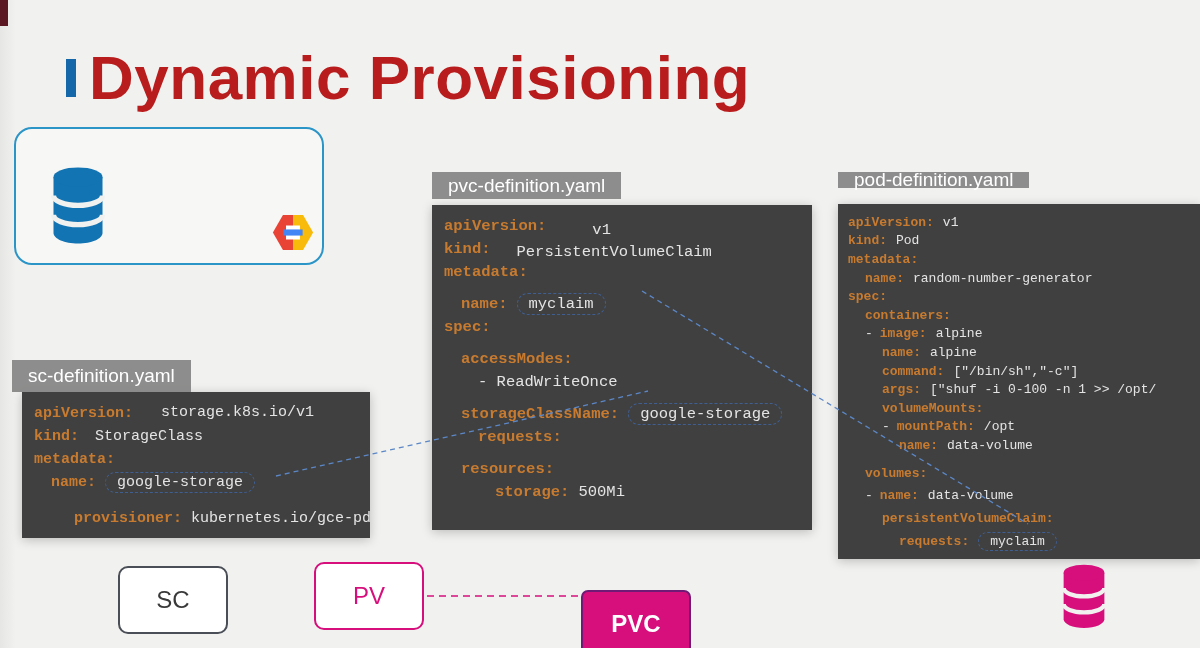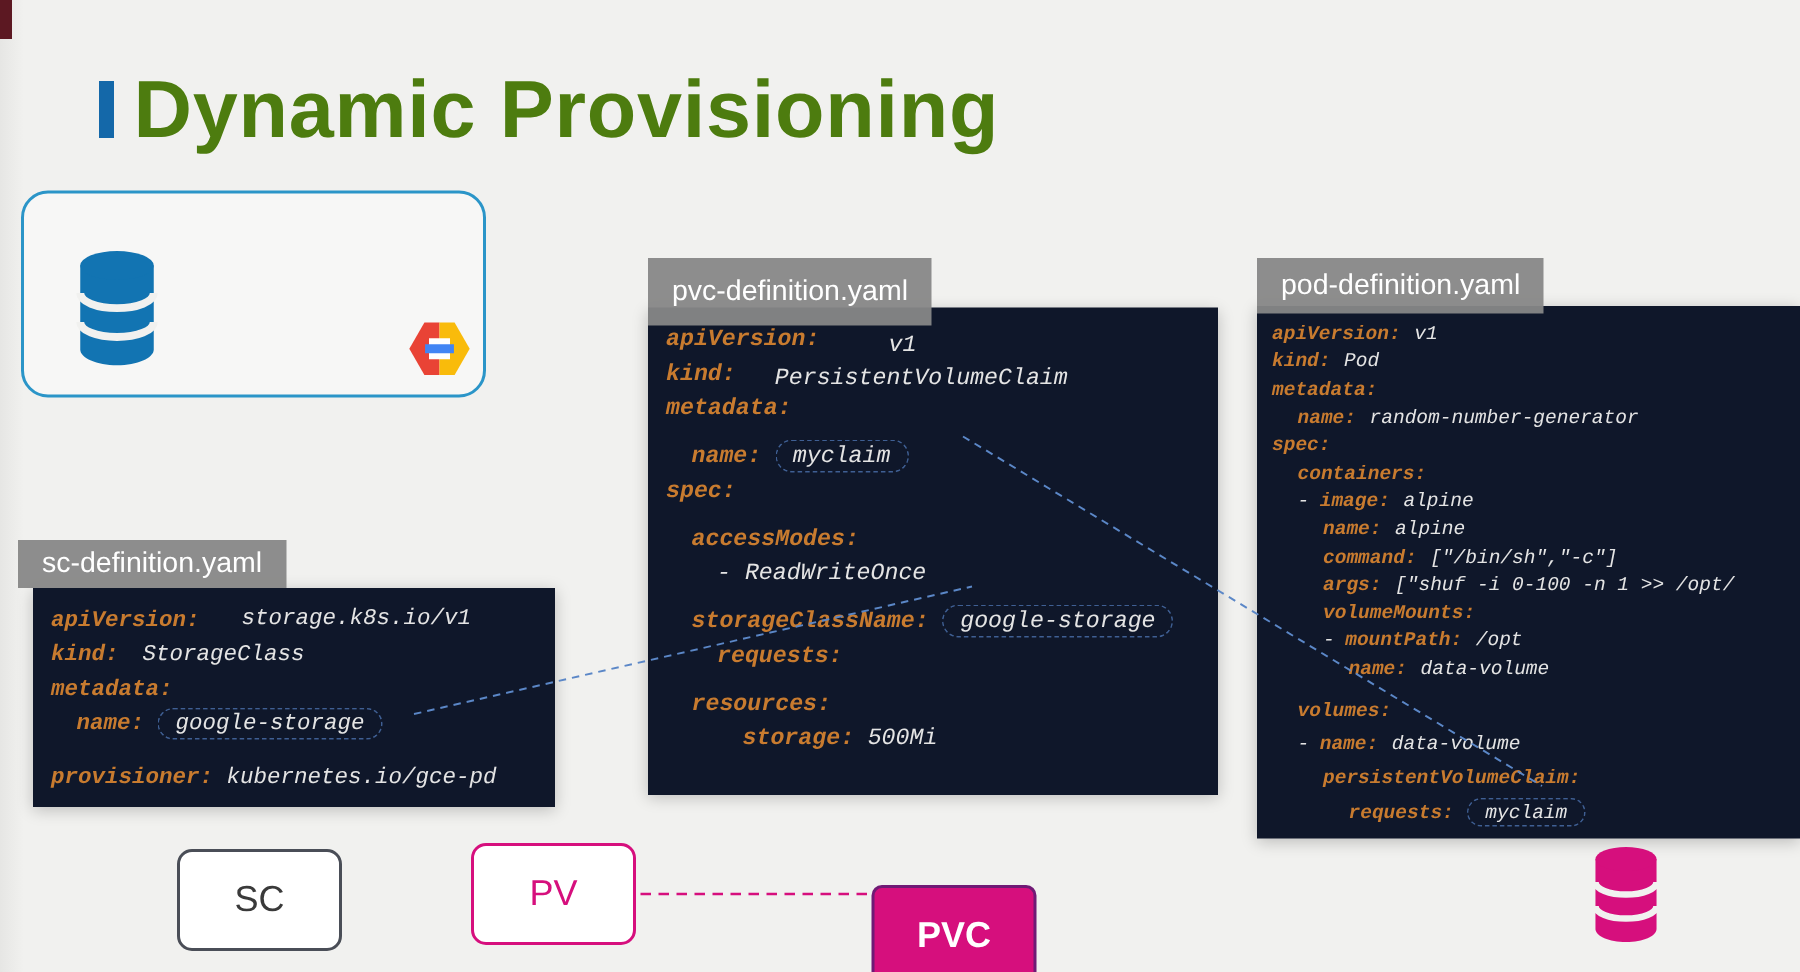--- a/index.html
+++ b/index.html
@@ -8,57 +8,57 @@
     position:relative;
     overflow:hidden;
     background:linear-gradient(90deg,#e6e6e4 0px,#f1f1ef 16px,#f1f1ef 100%);
     font-family:"Liberation Sans", sans-serif;
   }
   .artifact-corner{position:absolute;left:0;top:0;width:8px;height:26px;background:#5c1822;}
 
   
   .title-wrap{position:absolute;left:66px;top:42px;display:flex;align-items:center;gap:13px;}
   .title-bar{width:10px;height:38px;background:#1468a9;}
-  .title-text{font-size:54px;font-weight:700;color:#4d7c0f;letter-spacing:.5px;}
+  .title-text{font-size:62px;font-weight:700;color:#b91c1c;letter-spacing:.5px;}
 
   
   .cloud-box{position:absolute;left:14px;top:127px;width:310px;height:138px;
     border:2px solid #2b95c8;border-radius:18px;background:rgba(255,255,255,.45);}
   .db-blue{position:absolute;left:50px;top:166px;}
   .gcp{position:absolute;left:272px;top:214px;}
 
   
-  .tab{position:absolute;height:45px;display:inline-flex;align-items:center;
+  .tab{position:absolute;height:27px;display:inline-flex;align-items:center;
     padding:0 16px;background:rgba(135,135,135,.95);color:#fff;font-size:19px;z-index:4;}
   .tab-pvc{left:432px;top:172px;}
-  .tab-pod{left:838px;top:172px;height:37px;}
+  .tab-pod{left:838px;top:172px;height:16px;}
   .tab-sc{left:12px;top:360px;height:32px;}
 
-  .panel{position:absolute;background:#0f172a;overflow:hidden;z-index:2;
-    font-family:"Liberation Mono","DejaVu Sans Mono",monospace;box-shadow:0 2px 10px rgba(0,0,0,.22);font-style:italic;}
+  .panel{position:absolute;background:#404040;overflow:hidden;z-index:2;
+    font-family:"Liberation Mono","DejaVu Sans Mono",monospace;box-shadow:0 2px 10px rgba(0,0,0,.22);}
   .panel-pvc{left:432px;top:205px;width:380px;height:325px;padding:9px 12px;font-size:15.5px;}
   .panel-pod{left:838px;top:204px;width:362px;height:355px;padding:9px 10px;font-size:13px;}
   .panel-sc{left:22px;top:392px;width:348px;height:146px;padding:10px 12px;font-size:15px;}
 
   .code-line{display:flex;align-items:center;white-space:pre;min-height:23px;}
   .panel-pod .code-line{min-height:18.6px;}
   .k{color:#c87b2f;font-weight:700;}
   .v{color:#e4e4e4;margin-left:9px;}
   .dash{color:#e4e4e4;margin-right:7px;}
   .boxed{border:1.4px dashed #3f5f93;border-radius:11px;padding:1px 11px;}
   .i1{padding-left:17px;}
   .i2{padding-left:34px;}
   .i3{padding-left:51px;}
   .g{margin-top:9px;}
   .g2{margin-top:4px;}
   .panel-pvc .l0 .v{margin-left:46px;position:relative;top:4px;}
   .panel-pvc .l1 .v{margin-left:26px;position:relative;top:3px;}
   .panel-sc .l0 .v{margin-left:28px;position:relative;top:-1px;}
   .panel-sc .l1 .v{margin-left:16px;}
-  .panel-sc .l4{margin-top:13px;}
+  .panel-sc .l4{margin-top:13px;margin-left:40px;}
 
   
   .node{position:absolute;width:110px;height:68px;border-radius:10px;display:flex;
     align-items:center;justify-content:center;font-size:24px;background:#fff;z-index:3;}
   .node-sc{left:118px;top:566px;border:2px solid #4a4e57;color:#3a3a3a;}
   .node-pv{left:314px;top:562px;border:2px solid #d60f7d;color:#d60f7d;}
   .node-pvc{left:581px;top:590px;background:#d60f7d;border:2px solid #701a75;color:#fff;
     font-weight:700;border-radius:7px;}
   .db-magenta{position:absolute;left:1057px;top:564px;z-index:3;}
 

